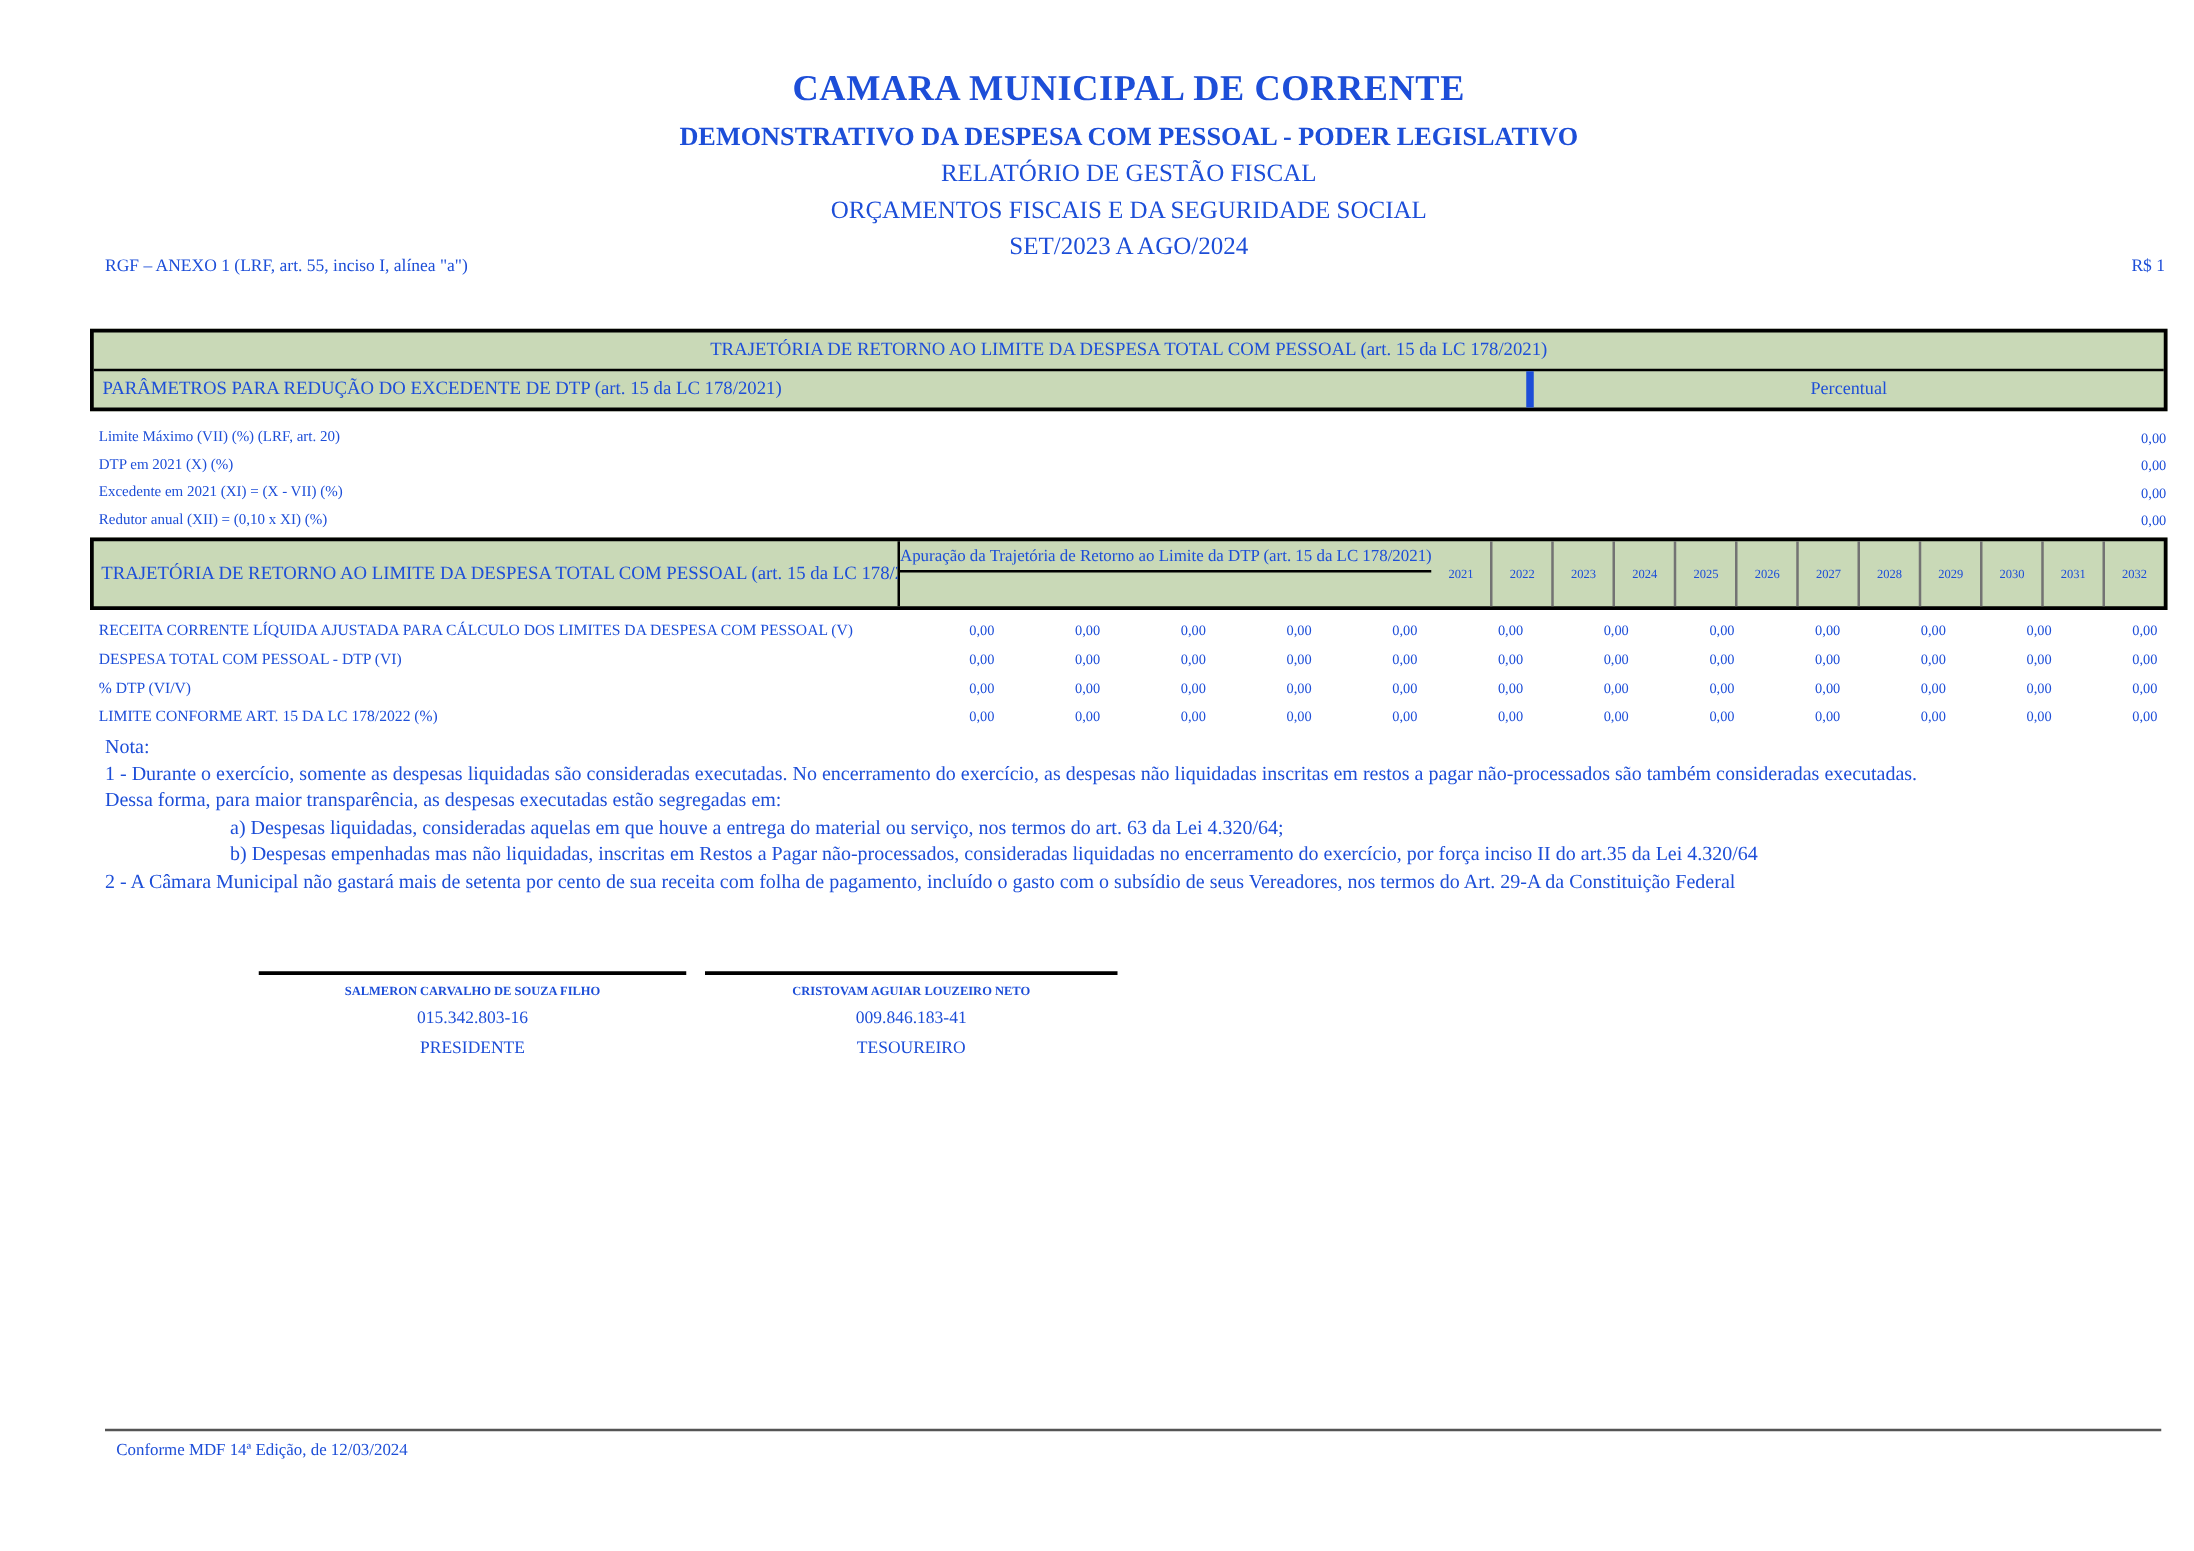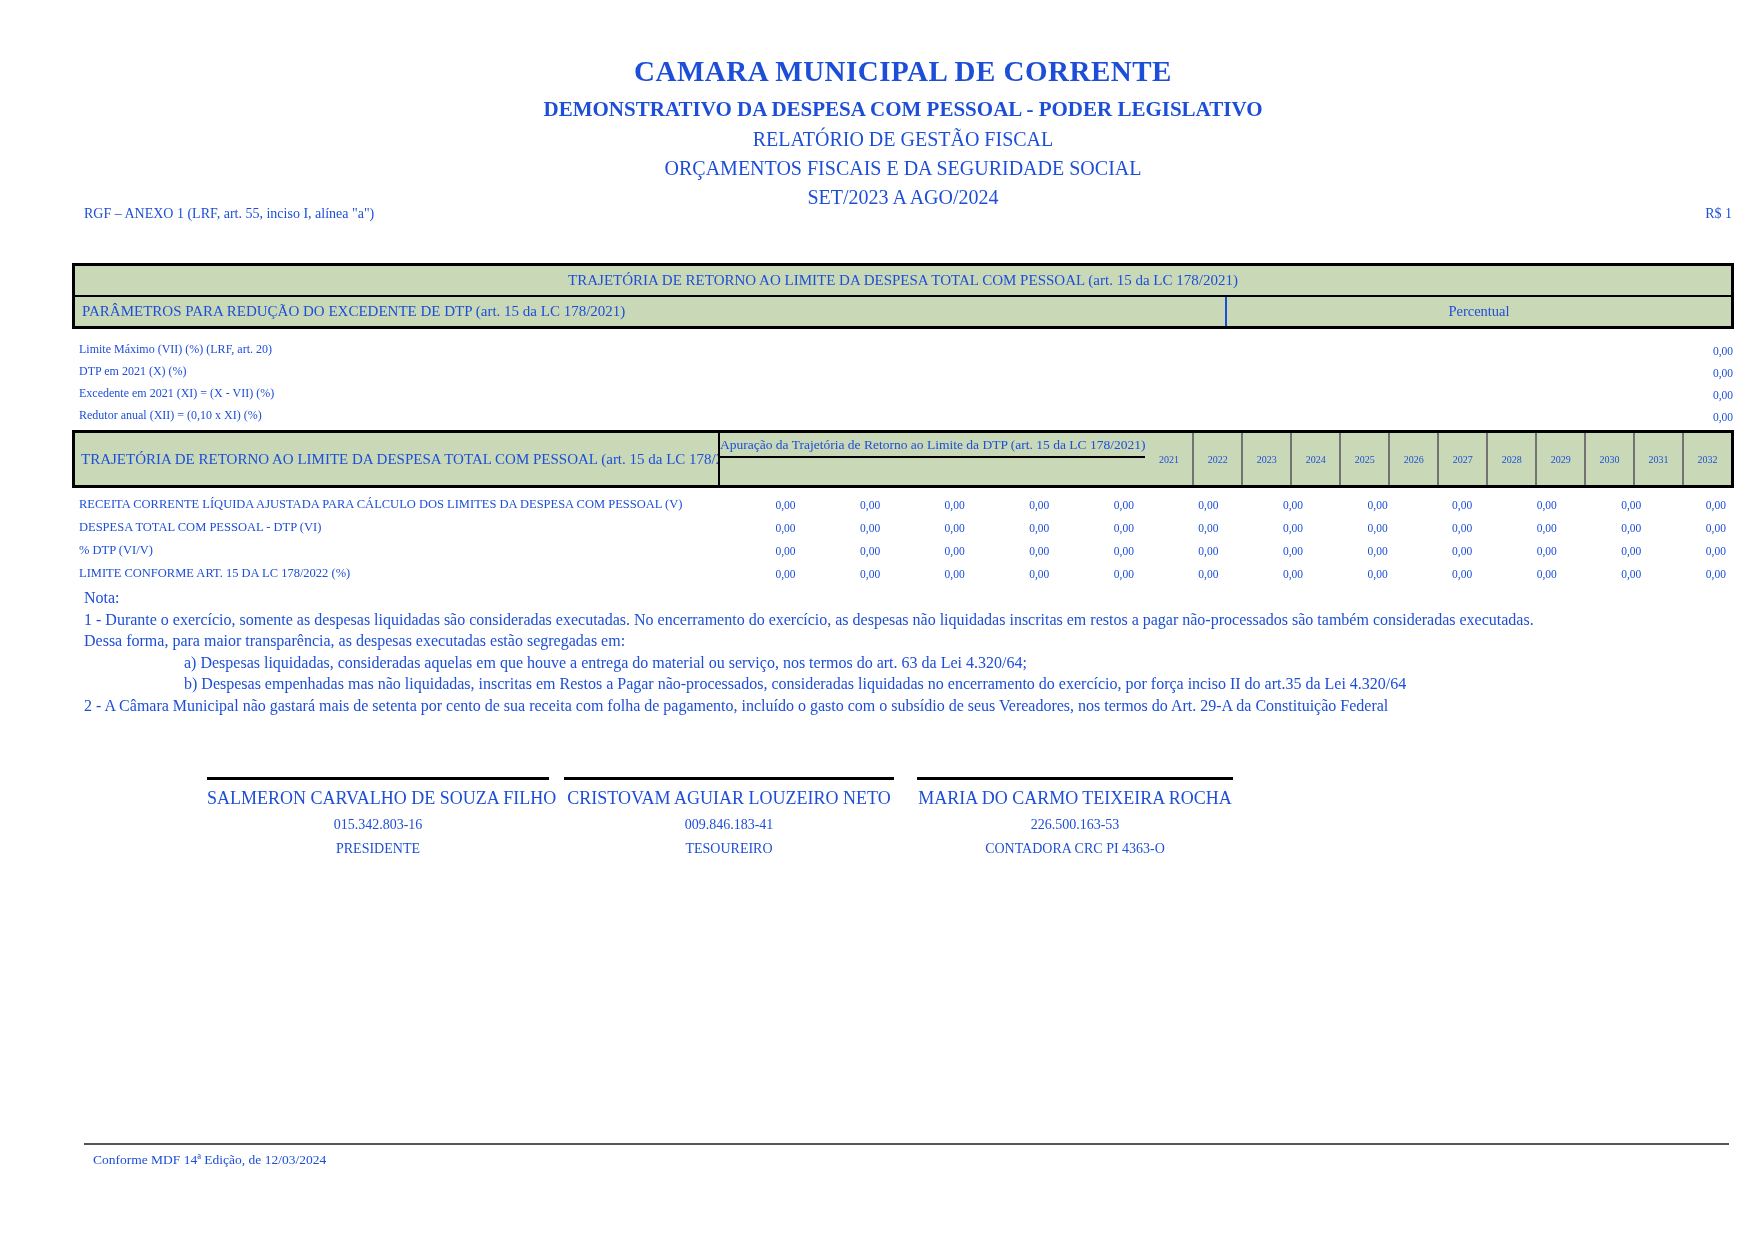--- a/index.html
+++ b/index.html
@@ -22,21 +22,21 @@
   .currency    { font-size:14px; padding-right:2px; }
 
   
   .table1 { position:absolute; left:43px; top:263px; width:1662px; }
   .t1-box { border:3px solid #000; box-sizing:border-box; background:var(--green); }
   .t1-row1 { height:31px; box-sizing:border-box; border-bottom:2px solid #000;
              display:flex; align-items:center; justify-content:center; font-size:15px; }
   .t1-row2 { display:flex; height:29px; }
   .t1-r2-label { width:1152px; box-sizing:border-box; padding-left:7px;
                  display:flex; align-items:center; font-size:15px;
-                 border-right:2px solid #1d4ed8; white-space:nowrap; overflow:hidden; }
+                 border-right:6px solid #1d4ed8; white-space:nowrap; overflow:hidden; }
   .t1-r2-perc { flex:1; display:flex; align-items:center; justify-content:center; font-size:14.5px; }
   .param-rows { margin-top:6px; }
   .param-row { display:flex; justify-content:space-between; align-items:flex-end;
                height:22px; padding-left:7px; padding-right:1px; }
   .param-label { font-size:12px; white-space:nowrap; }
   .param-value { font-size:11.5px; }
 
   
   .table2 { position:absolute; left:43px; top:430px; width:1662px; }
   .t2-header { display:flex; border:3px solid #000; box-sizing:border-box;
@@ -59,21 +59,21 @@
   .value-cell { flex:1; text-align:right; padding-right:8px; font-size:11.5px; box-sizing:border-box; }
 
   
   .notes { position:absolute; left:55px; top:587px; width:1690px; font-size:16px; line-height:21.5px; }
   .note-line { white-space:nowrap; overflow:hidden; }
   .note-line.indent { padding-left:100px; }
 
   
   .sig-block { position:absolute; top:777px; text-align:center; }
   .sig-line { border-top:3px solid #000; margin-bottom:8px; }
-  .sig-name { font-size:18px; margin-bottom:8px; white-space:nowrap; }
+  .sig-name { font-size:10px; margin-bottom:8px; white-space:nowrap;font-weight:bold; }
   .sig-cpf  { font-size:14px; margin-bottom:8px; }
   .sig-role { font-size:14px; }
   .sig-1 { left:178px; width:342px; }
   .sig-2 { left:535px; width:330px; }
   .sig-3 { left:888px; width:316px; }
 
   
   .footer-line { position:absolute; left:55px; top:1143px; width:1645px; border-top:2px solid #555; }
   .footer-text { position:absolute; left:64px; top:1152px; font-size:13.5px; }
 </style>
@@ -230,23 +230,17 @@
     <div class="sig-name">SALMERON CARVALHO DE SOUZA FILHO</div>
     <div class="sig-cpf">015.342.803-16</div>
     <div class="sig-role">PRESIDENTE</div>
   </div>
   <div class="sig-block sig-2">
     <div class="sig-line"></div>
     <div class="sig-name">CRISTOVAM AGUIAR LOUZEIRO NETO</div>
     <div class="sig-cpf">009.846.183-41</div>
     <div class="sig-role">TESOUREIRO</div>
   </div>
-  <div class="sig-block sig-3">
-    <div class="sig-line"></div>
-    <div class="sig-name">MARIA DO CARMO TEIXEIRA ROCHA</div>
-    <div class="sig-cpf">226.500.163-53</div>
-    <div class="sig-role">CONTADORA CRC PI 4363-O</div>
-  </div>
 
   <div class="footer-line"></div>
   <div class="footer-text">Conforme MDF 14ª Edição, de 12/03/2024</div>
 
 </div>
 
 </body></html>

